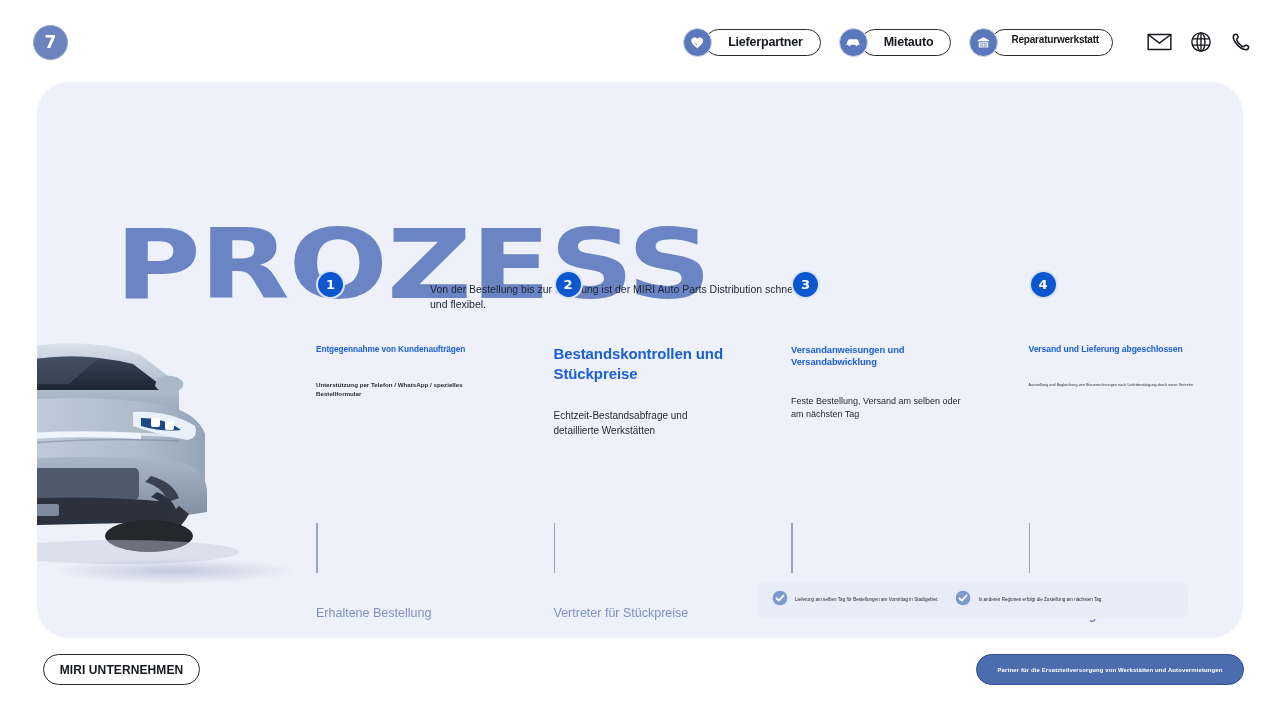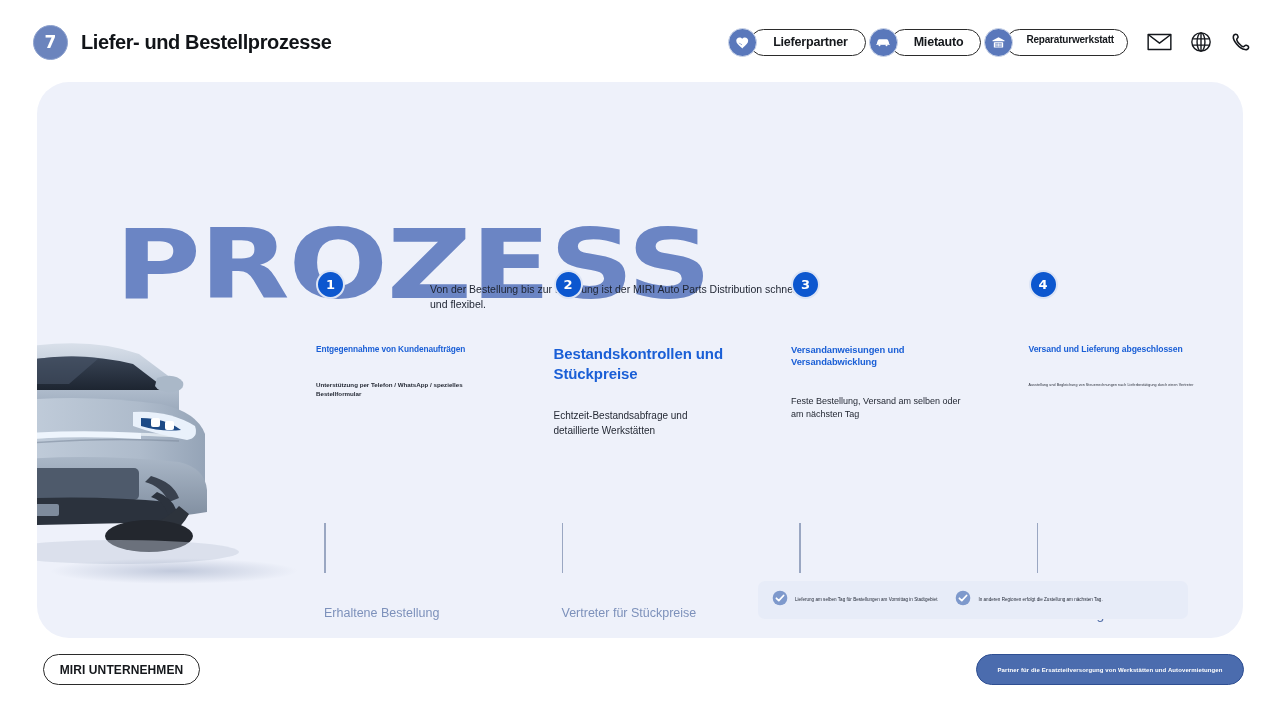--- a/index.html
+++ b/index.html
@@ -22,21 +22,21 @@
     background: #6b84bd; border: 1.5px solid #8fa3cf;
     color: #fff; font-size: 17px; font-weight: bold;
     display: flex; align-items: center; justify-content: center;
     font-family: "DejaVu Sans", sans-serif;
   }
   .brand-title {
     font-size: 20px; font-weight: bold; color: #111418;
     letter-spacing: -0.4px; white-space: nowrap;
   }
 
-  .nav { margin-left: auto; margin-right: 28px; display: flex; gap: 3px; }
+  .nav { margin-left: auto; margin-right: 28px; display: flex; gap: 18px; }
   .nav-group { display: flex; align-items: center; }
   .nav-ico {
     width: 29px; height: 29px; border-radius: 50%;
     background: #5a78bb; border: 1.5px solid #cfd8ea;
     display: flex; align-items: center; justify-content: center;
     position: relative; z-index: 2; flex: none;
   }
   .nav-ico svg { display: block; }
   .nav-pill {
     height: 27px; border: 1.2px solid #2b2b2b; border-radius: 14px;
@@ -102,21 +102,21 @@
   .s3 .step-title { font-size: 9.4px; }
   .s4 .step-title { font-size: 8.6px; }
 
   .step-sub { margin-left: 38px; color: #252a35; line-height: 1.45; }
   .s1 .step-sub { font-size: 6.2px; font-weight: bold; margin-top: 26px; }
   .s2 .step-sub { font-size: 10px; margin-top: 26px; }
   .s3 .step-sub { font-size: 9px; margin-top: 27px; }
   .s4 .step-sub { font-size: 3.6px; margin-top: 28px; letter-spacing: .1px; }
 
   
-  .status-row { display: flex; position: absolute; left: 249px; top: 441px; width: 950px; }
+  .status-row { display: flex; position: absolute; left: 241px; top: 441px; width: 950px; }
   .status-col { width: 239px; padding-right: 22px; }
   .status-bar {
     width: 1.6px; height: 50px; background: #9aa7c2; margin-left: 38px;
   }
   .status-label { margin-left: 38px; margin-top: 33px; color: #7d91bb; line-height: 1.2; }
   .t1 .status-label { font-size: 12.5px; }
   .t2 .status-label { font-size: 12.5px; }
   .t3 .status-label { font-size: 11.5px; }
   .t4 .status-label { font-size: 14px; color: #5b76ad; }
 
@@ -149,21 +149,20 @@
   }
 </style>
 </head>
 <body>
 
 <div class="page">
 
   <div class="header">
     <div class="brand">
       <div class="brand-badge">7</div>
-      <div class="brand-title">Liefer- und Bestellprozesse</div>
     </div>
 
     <div class="nav">
 
       <div class="nav-group">
         <span class="nav-ico">
           <svg width="17" height="17" viewBox="0 0 24 24" fill="#ffffff">
             <path d="M12 20.5l-1.3-1.2C6.1 15.2 3.2 12.6 3.2 9.4c0-2.6 2-4.6 4.6-4.6 1.5 0 2.9.7 3.8 1.8.9-1.1 2.3-1.8 3.8-1.8 2.6 0 4.6 2 4.6 4.6 0 3.2-2.9 5.8-7.5 9.9L12 20.5z"></path>
             <path d="M7.5 12.5l2.2 2.2c.3.3.8.3 1.1 0l.5-.5" stroke="#5a78bb" stroke-width="1.1" fill="none"></path>
           </svg>

